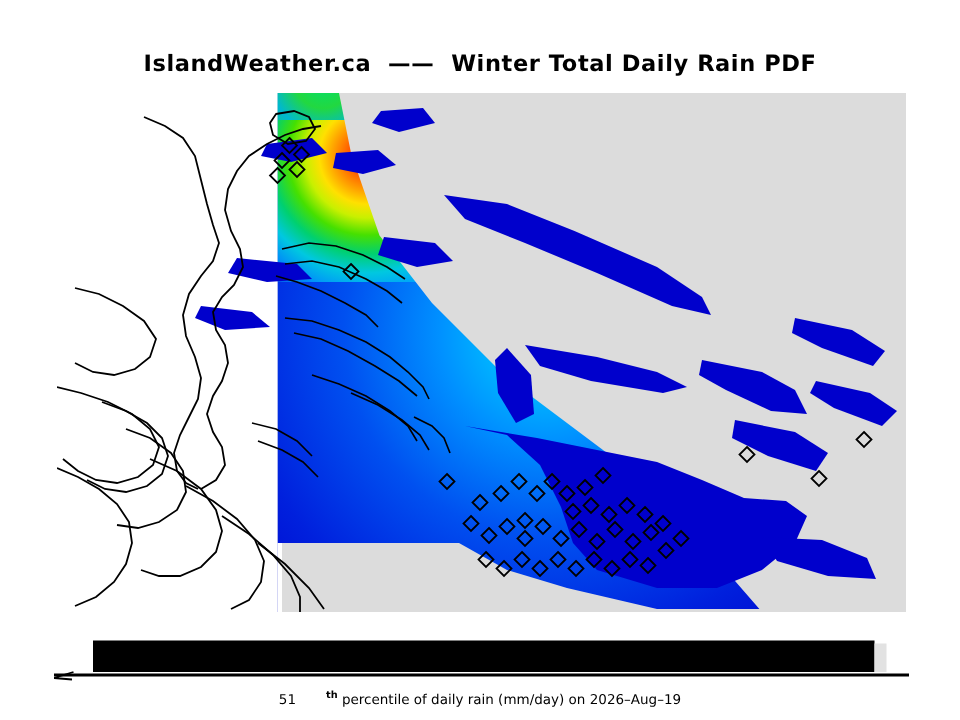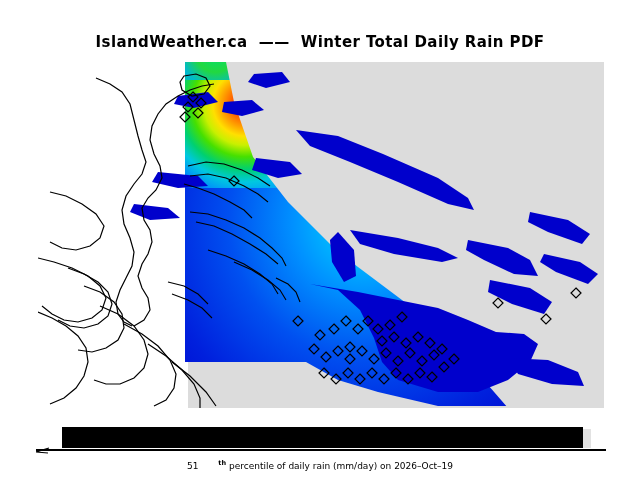--- a/index.html
+++ b/index.html
@@ -248,15 +248,15 @@
     </svg>
   </div>
 
   <div id="cbar"></div>
   <div id="cbar-tail"></div>
   <div id="cbar-rule"></div>
   <svg id="cbar-arrow" viewBox="0 0 14 9">
     <path d="M0,7 L13,3 M0,7 L12,8" stroke="#000000" stroke-width="1.2" fill="none"></path>
   </svg>
 
-  <div id="caption"><span>51</span><sup>th</sup><span> percentile of daily rain (mm/day) on 2026–Oct–19</span></div>
+  <div id="caption"><span>51</span><sup>th</sup><span> percentile of daily rain (mm/day) on 2026–Aug–19</span></div>
 
 </div>
 
 </body></html>

